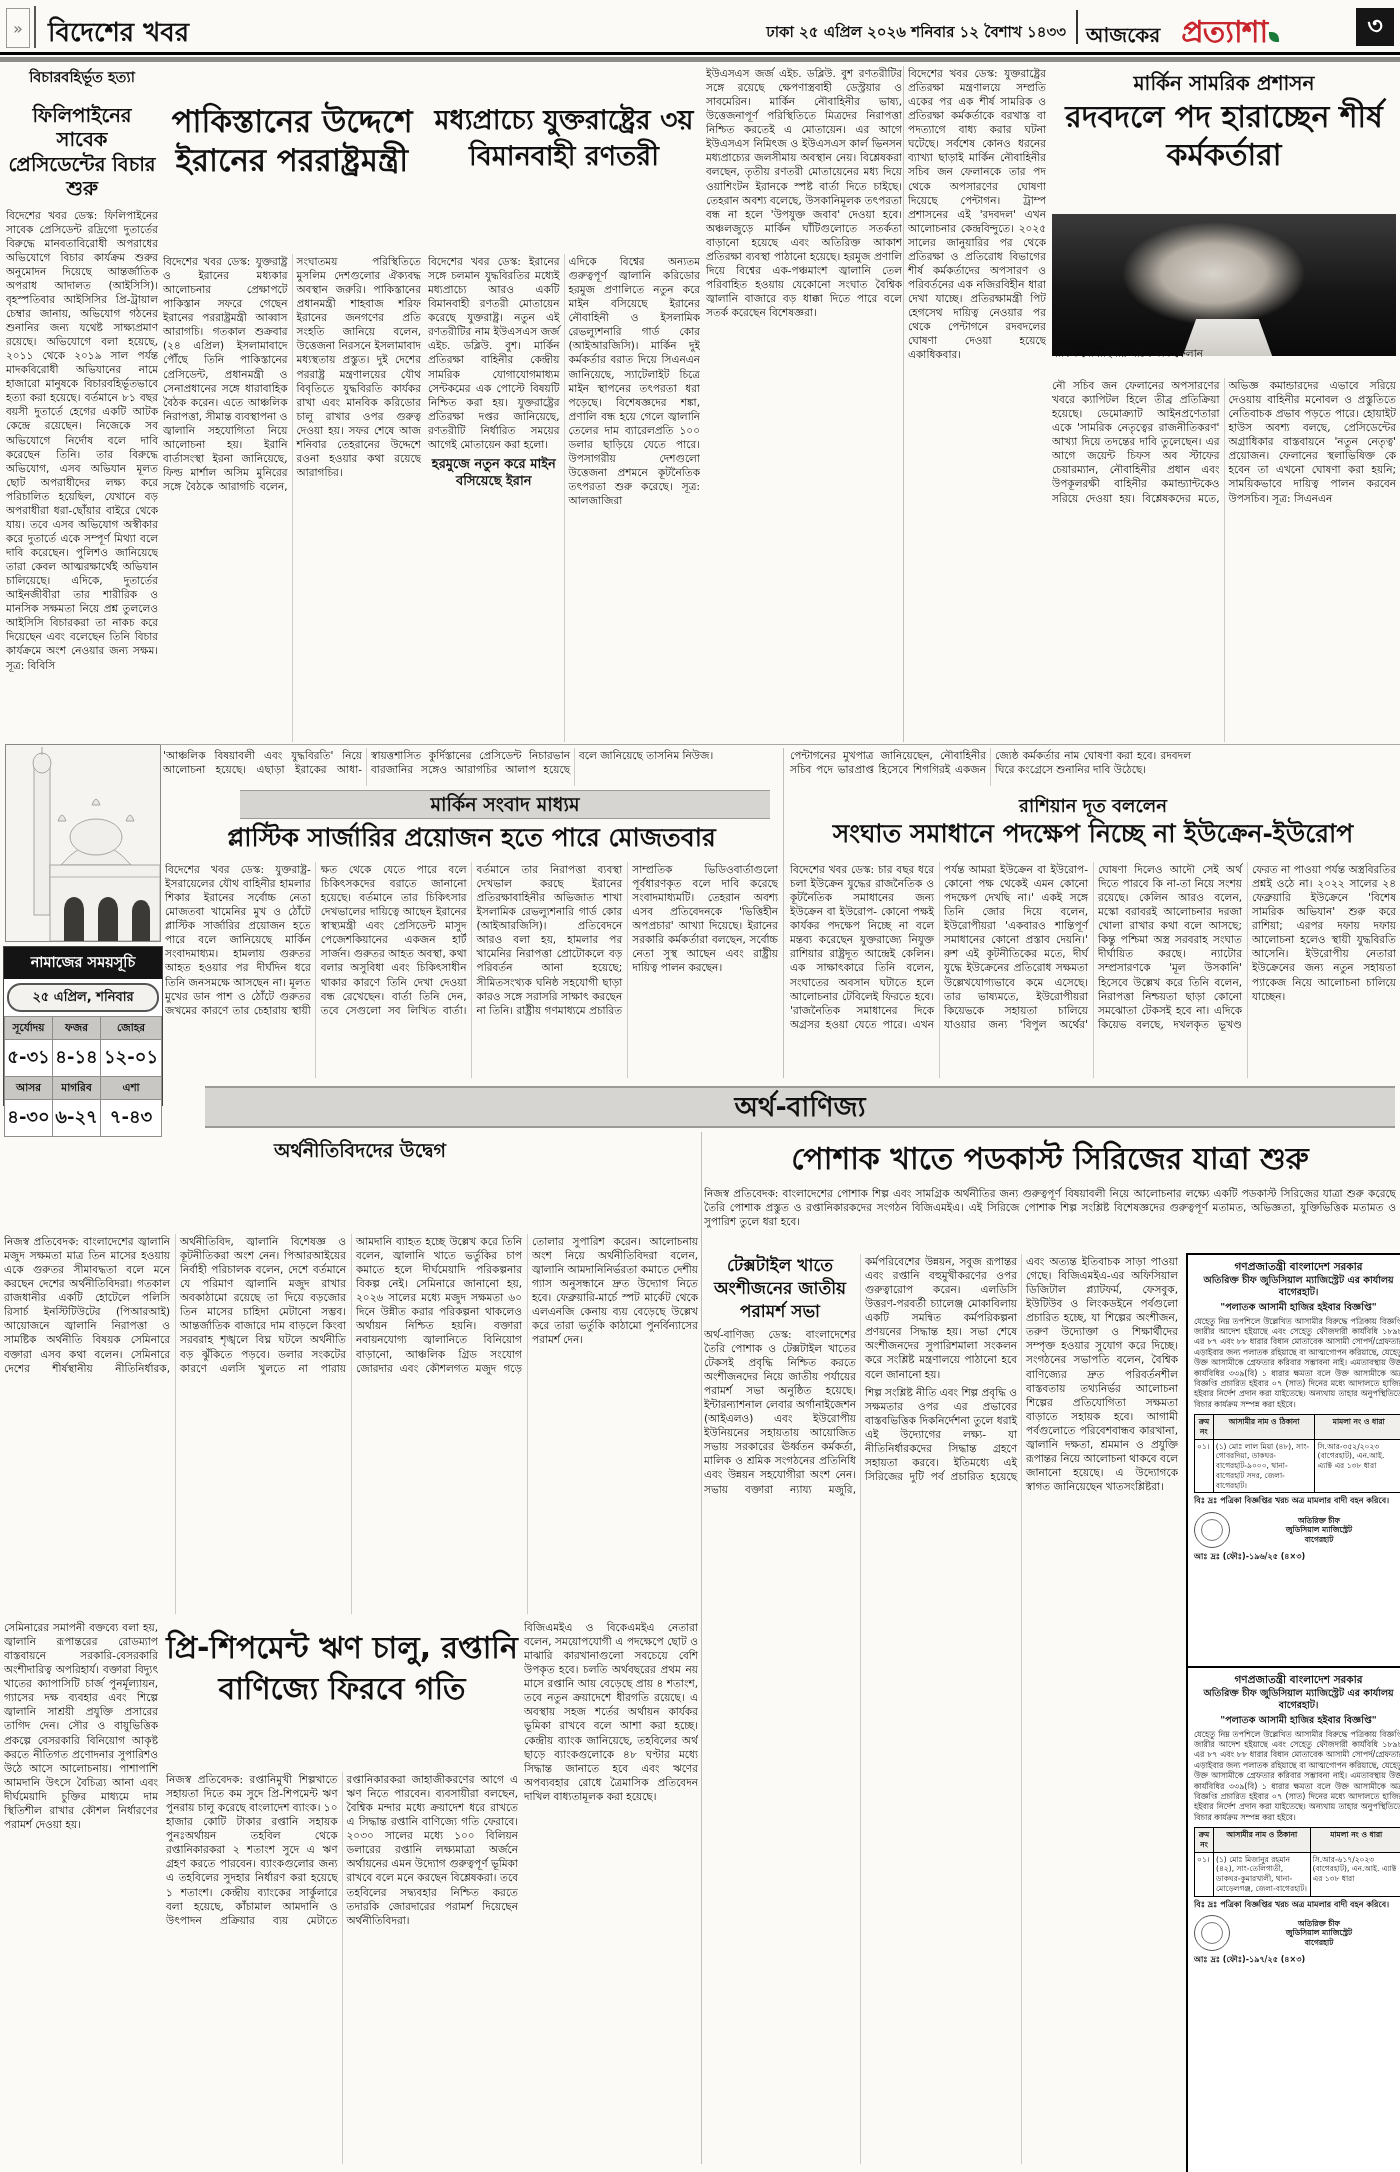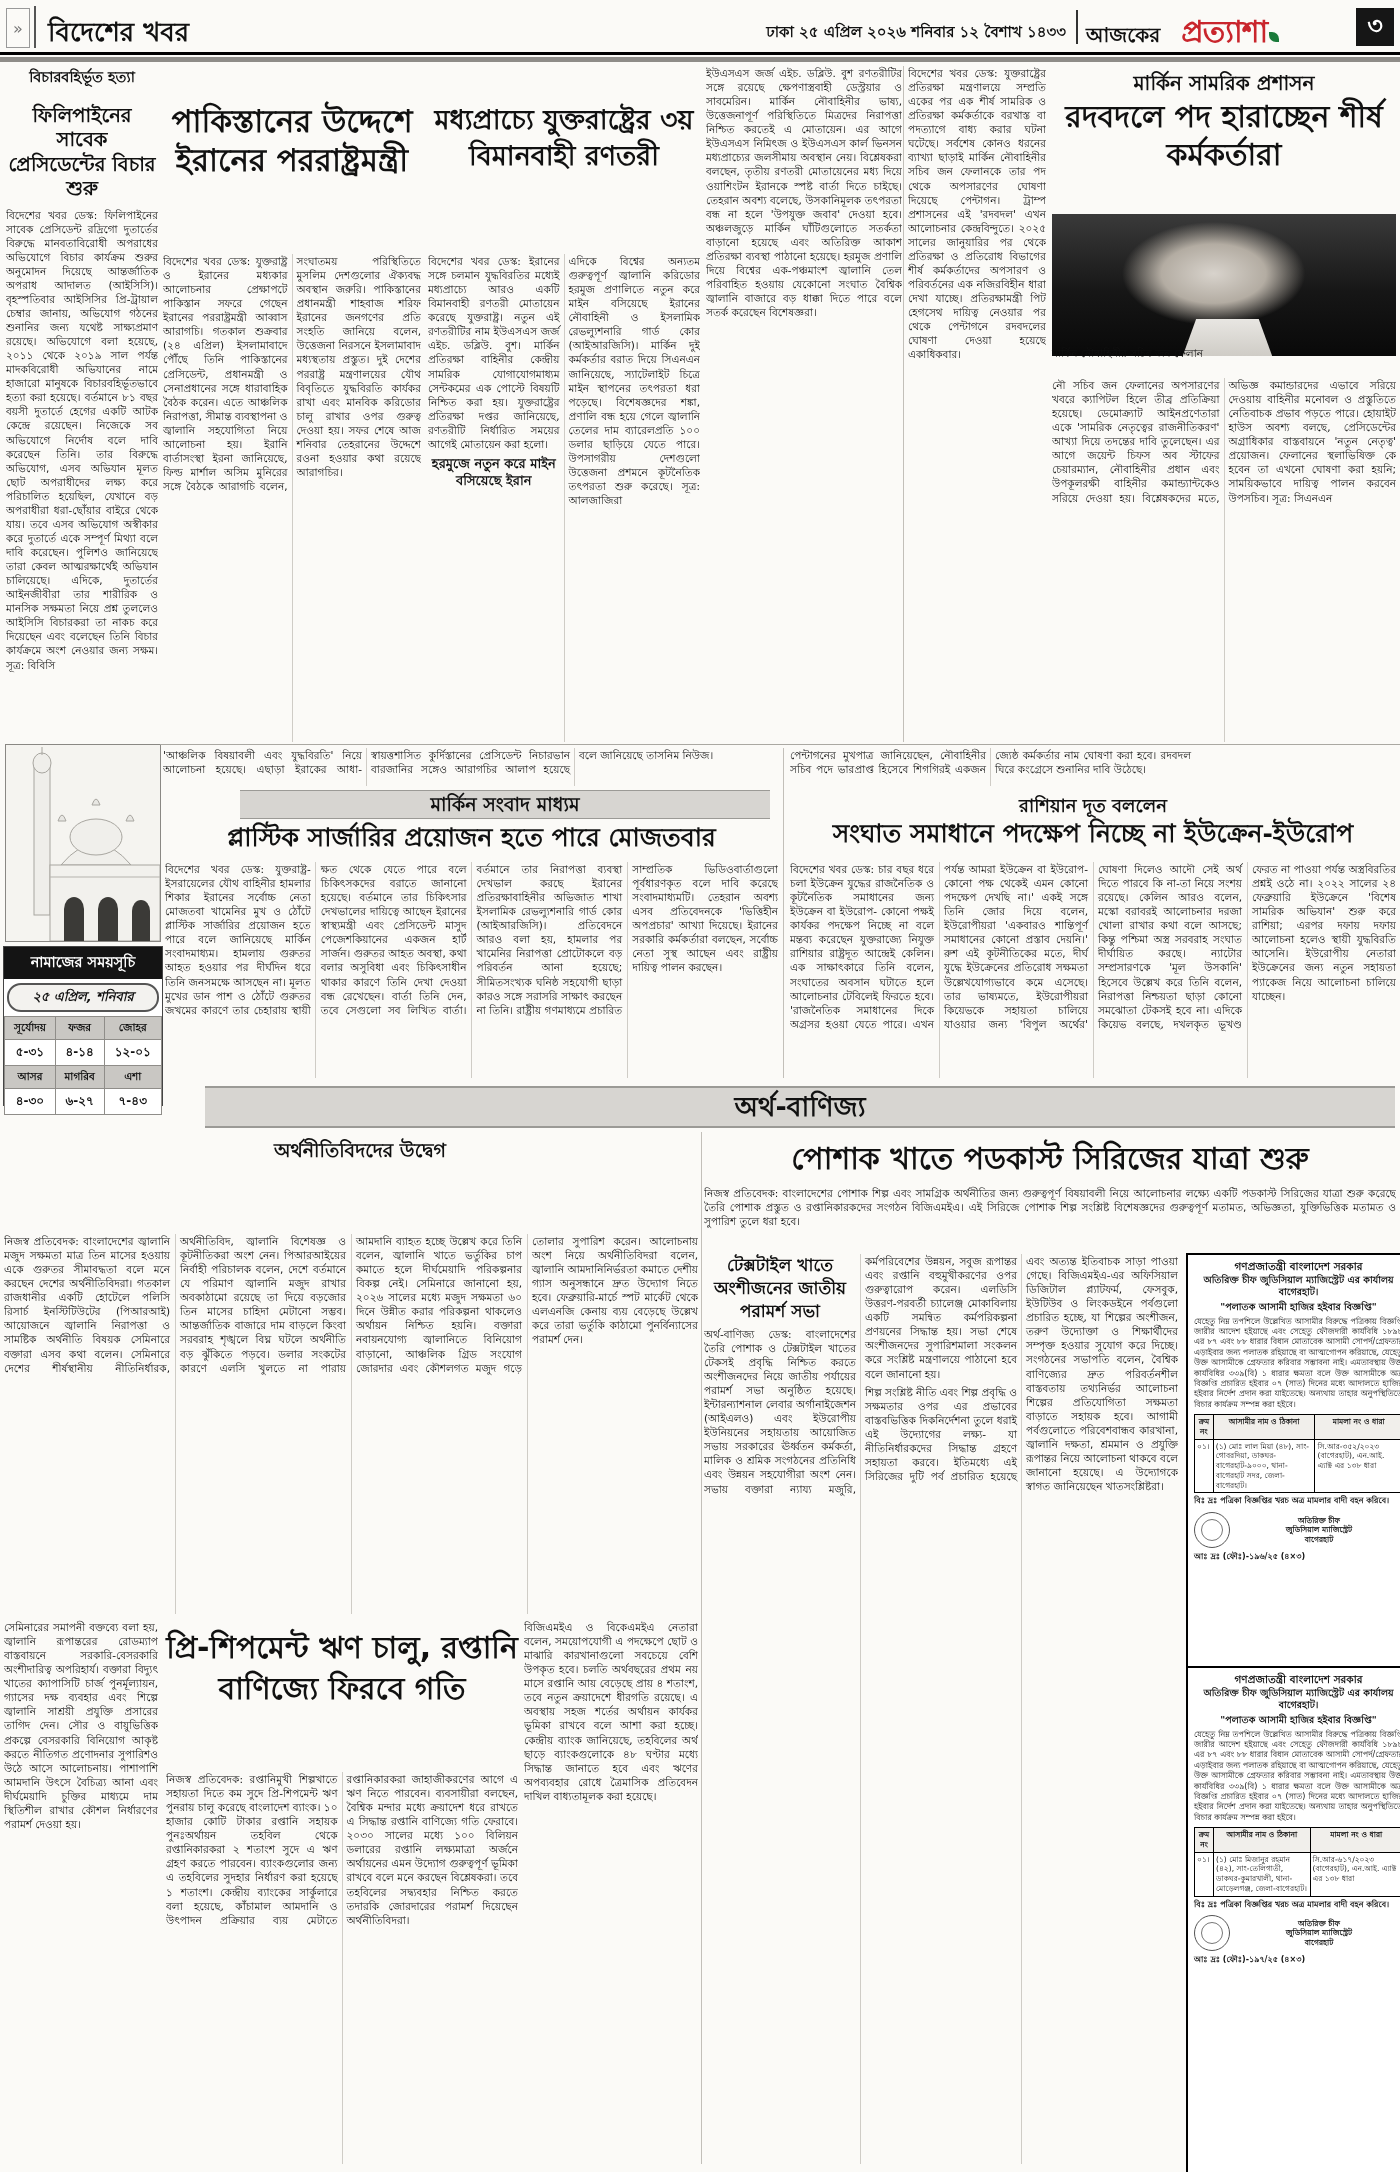--- a/index.html
+++ b/index.html
@@ -26,25 +26,25 @@
   #masthead .name{font-size:30px;font-weight:bold;color:#c9252c;letter-spacing:-1px;margin-left:16px;}
   #masthead .leaf{display:inline-block;width:10px;height:10px;background:#1a7a3a;
                   border-radius:0 70% 0 70%;margin-left:2px;}
   #pagenum{background:#161616;color:#fff;display:flex;align-items:center;justify-content:center;
            font-size:24px;font-weight:bold;}
   
   #prayer{border:1px solid #444;background:#fff;}
   #prayer .title{background:#141414;color:#fff;font-weight:bold;font-size:14.5px;
                  text-align:center;padding:4px 0;}
   #prayer .date{border:2px solid #555;border-radius:14px;margin:4px 3px;font-weight:bold;
-                font-size:13px;text-align:center;padding:2px 0;background:#f3f2ef;font-style:italic;}
+                font-size:13px;text-align:center;padding:2px 0;background:#f3f2ef;}
   #prayer table{width:100%;border-collapse:collapse;}
   #prayer td{border:1px solid #8f8d89;text-align:center;font-size:10.5px;padding:2.5px 0;}
   #prayer td.lab{background:#c9c7c3;font-weight:bold;}
-  #prayer td.val{font-size:12px;font-weight:bold;background:#fff;}
+  #prayer td.val{font-size:18px;font-weight:bold;background:#fff;}
   
   #navy-photo{background:
      radial-gradient(ellipse 38% 52% at 47% 42%, #d8d3cc 0%, #b3aca2 40%, rgba(25,25,25,0) 70%),
      linear-gradient(180deg,#3a3a3a 0%,#161616 55%,#090909 100%);}
   #navy-photo .collar{position:absolute;left:38%;bottom:0;width:26%;height:26%;
      background:linear-gradient(180deg,#e8e6e2,#cfccc6);clip-path:polygon(15% 0,85% 0,100% 100%,0 100%);}
   #mosque{border:1px solid #8a8884;background:#f4f3ef;overflow:hidden;}
   
   .notice{border:2px solid #000;background:#fff;padding:5px 6px;font-size:8px;line-height:1.3;
           text-align:justify;overflow:hidden;}

